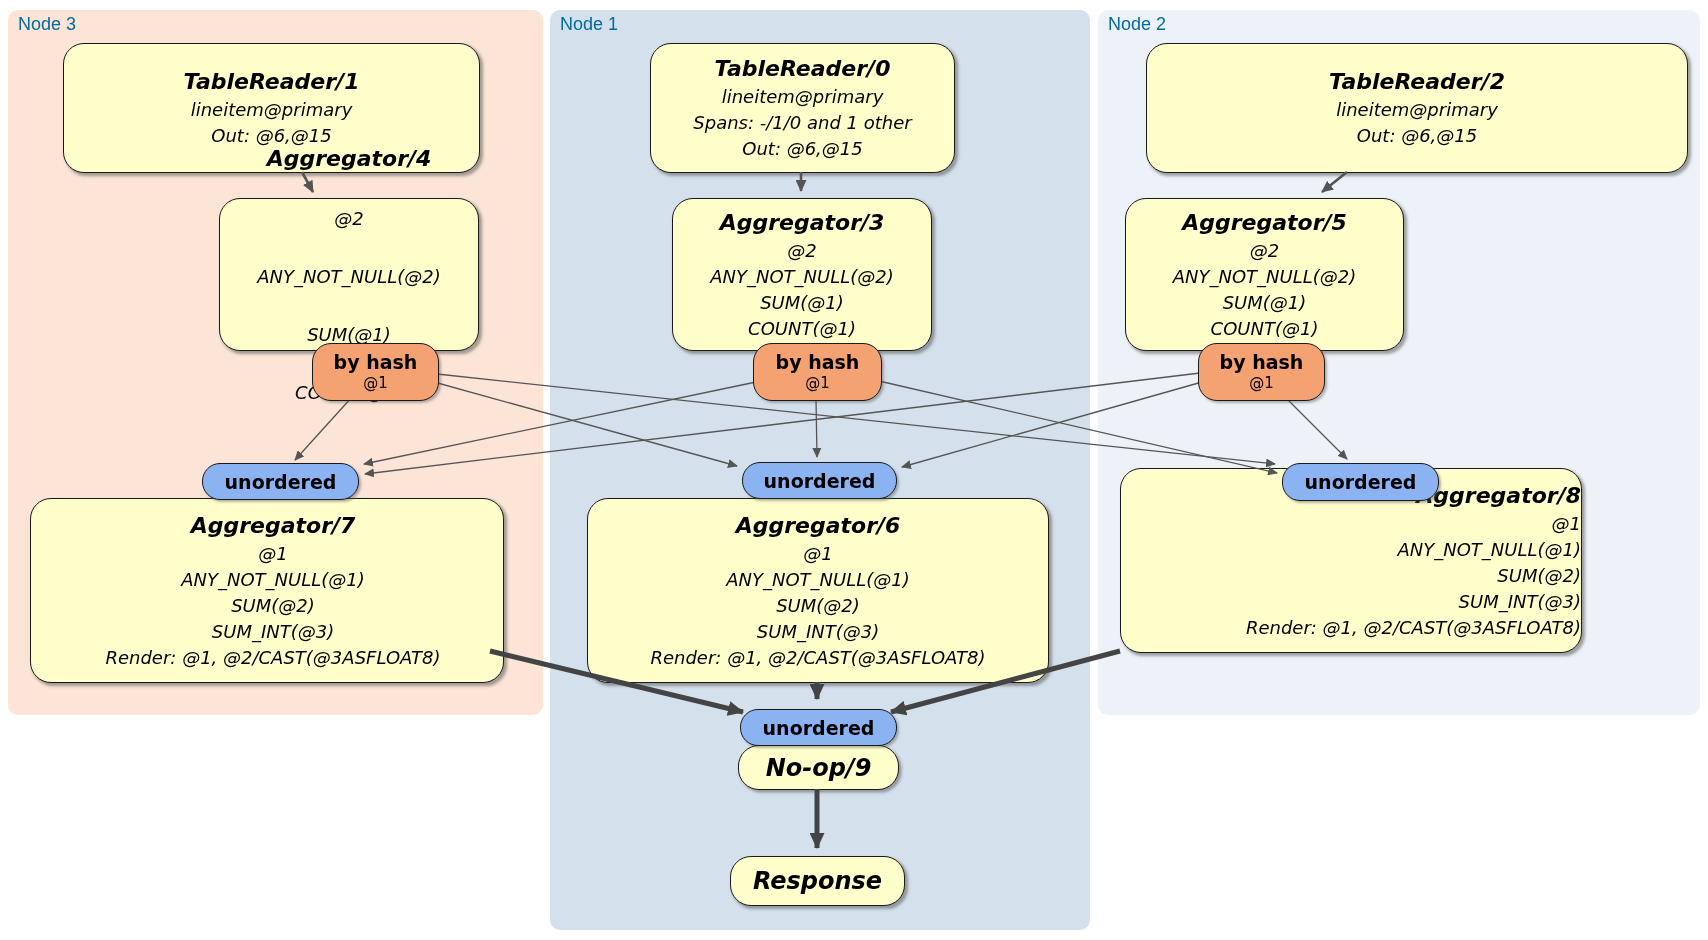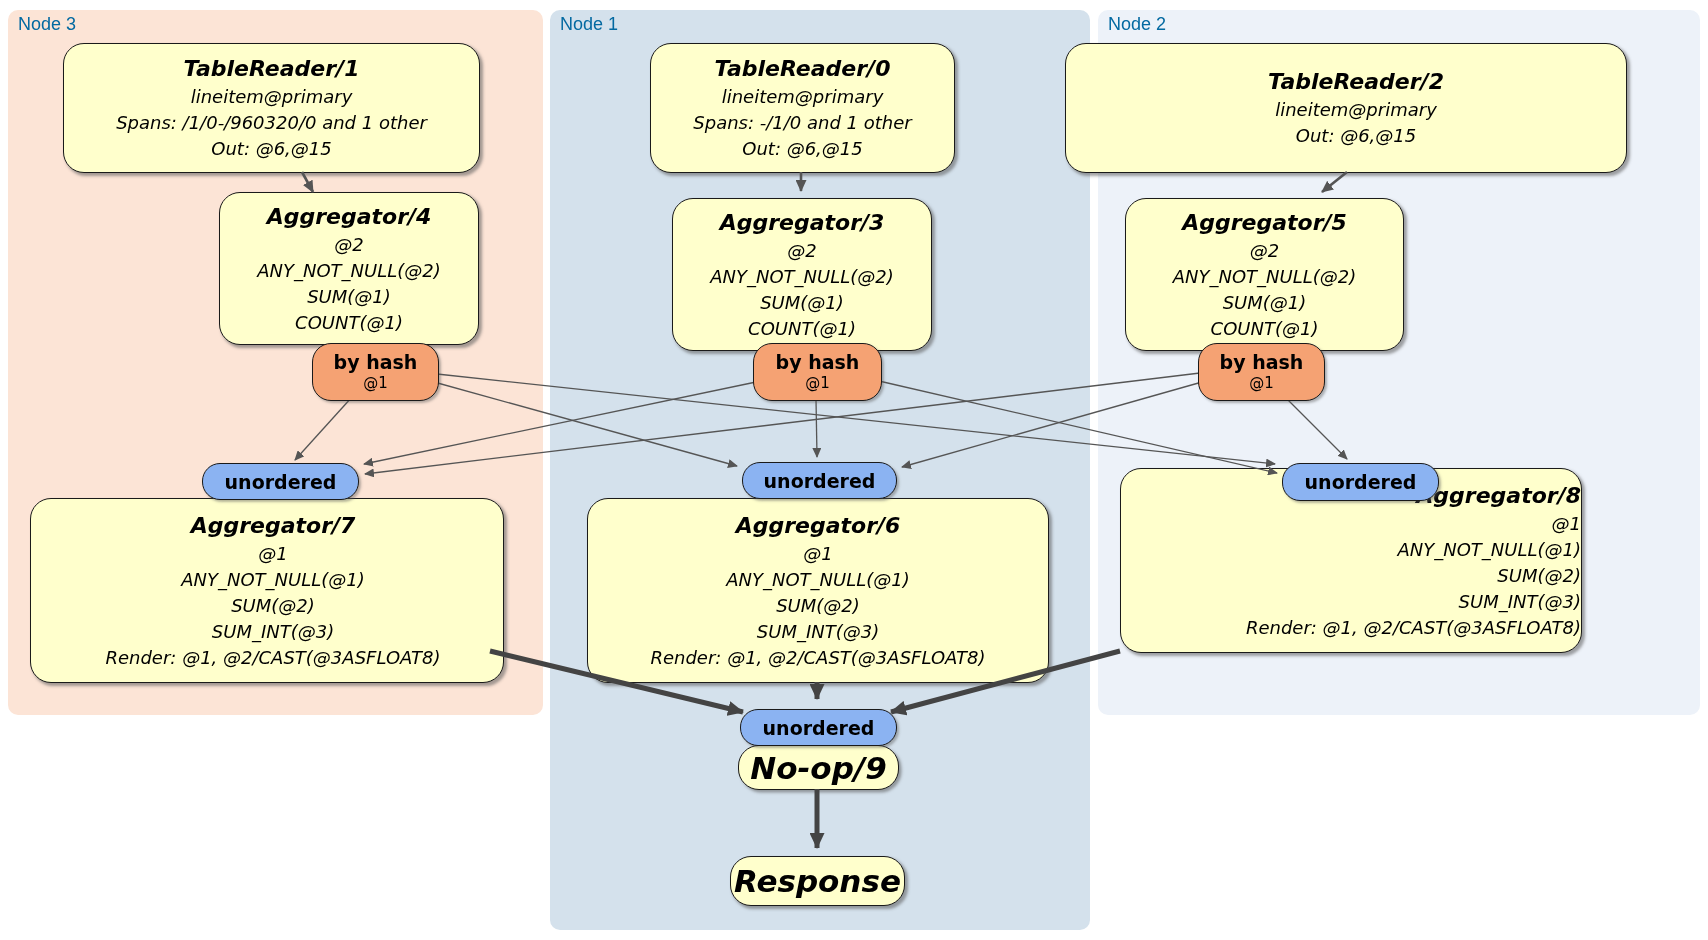--- a/index.html
+++ b/index.html
@@ -19,21 +19,21 @@
   
   .pbox{
     position:absolute;background:var(--box-bg);
     border:1.5px solid #1a1a1a;border-radius:21px;
     box-shadow:2.5px 2.5px 3px rgba(90,90,90,.55);
     display:flex;flex-direction:column;justify-content:center;align-items:center;
     text-align:center;white-space:nowrap;z-index:2;font-style:italic;
   }
   .ptitle{font-size:22px;font-weight:bold;line-height:30px;}
   .pline{font-size:18px;line-height:26px;}
-  .big-title{font-size:31px;font-weight:bold;text-align:center;}
+  .big-title{font-size:24px;font-weight:bold;text-align:center;}
   
   .pill{
     position:absolute;border:1.6px solid #1a1a1a;
     display:flex;flex-direction:column;justify-content:center;align-items:center;
     text-align:right;white-space:nowrap;z-index:4;
     box-shadow:2px 2px 2.5px rgba(90,90,90,.45);
   }
   .router{background:var(--router-bg);border-radius:19px;}
   .router-label{font-size:19px;font-weight:bold;line-height:23px;}
   .router-detail{font-size:15px;line-height:19px;}
@@ -56,24 +56,23 @@
   <div class="panel panel-n1">
     <div class="panel-label">Node 1</div>
   </div>
   <div class="panel panel-n2">
     <div class="panel-label">Node 2</div>
   </div>
 
   <div class="pbox" style="left:63px;top:43px;width:415px;height:128px;">
     <div class="ptitle">TableReader/1</div>
     <div class="pline">lineitem@primary</div>
-    <div class="pline">Spans: /1/0-/960320/0 and 1 other</div>
     <div class="pline">Out: @6,@15</div>
   </div>
-  <div class="pbox" style="left:219px;top:192px;width:258px;height:151px;">
+  <div class="pbox" style="left:219px;top:198px;width:258px;height:151px;gap:32px;">
     <div class="ptitle">Aggregator/4</div>
     <div class="pline">@2</div>
     <div class="pline">ANY_NOT_NULL(@2)</div>
     <div class="pline">SUM(@1)</div>
     <div class="pline">COUNT(@1)</div>
   </div>
   <div class="pbox" style="left:30px;top:498px;width:460px;height:183px;padding-left:12px;">
     <div class="ptitle">Aggregator/7</div>
     <div class="pline">@1</div>
     <div class="pline">ANY_NOT_NULL(@1)</div>
@@ -103,21 +102,21 @@
     <div class="pline">SUM_INT(@3)</div>
     <div class="pline">Render: @1, @2/CAST(@3ASFLOAT8)</div>
   </div>
   <div class="pbox" style="left:738px;top:745px;width:159px;height:43px;">
     <div class="big-title">No-op/9</div>
   </div>
   <div class="pbox" style="left:730px;top:856px;width:173px;height:48px;">
     <div class="big-title">Response</div>
   </div>
 
-  <div class="pbox" style="left:1065px;top:43px;width:540px;height:128px;padding-left:20px;">
+  <div class="pbox" style="left:1146px;top:43px;width:540px;height:128px;">
     <div class="ptitle">TableReader/2</div>
     <div class="pline">lineitem@primary</div>
     <div class="pline">Out: @6,@15</div>
   </div>
   <div class="pbox" style="left:1125px;top:198px;width:277px;height:151px;">
     <div class="ptitle">Aggregator/5</div>
     <div class="pline">@2</div>
     <div class="pline">ANY_NOT_NULL(@2)</div>
     <div class="pline">SUM(@1)</div>
     <div class="pline">COUNT(@1)</div>

